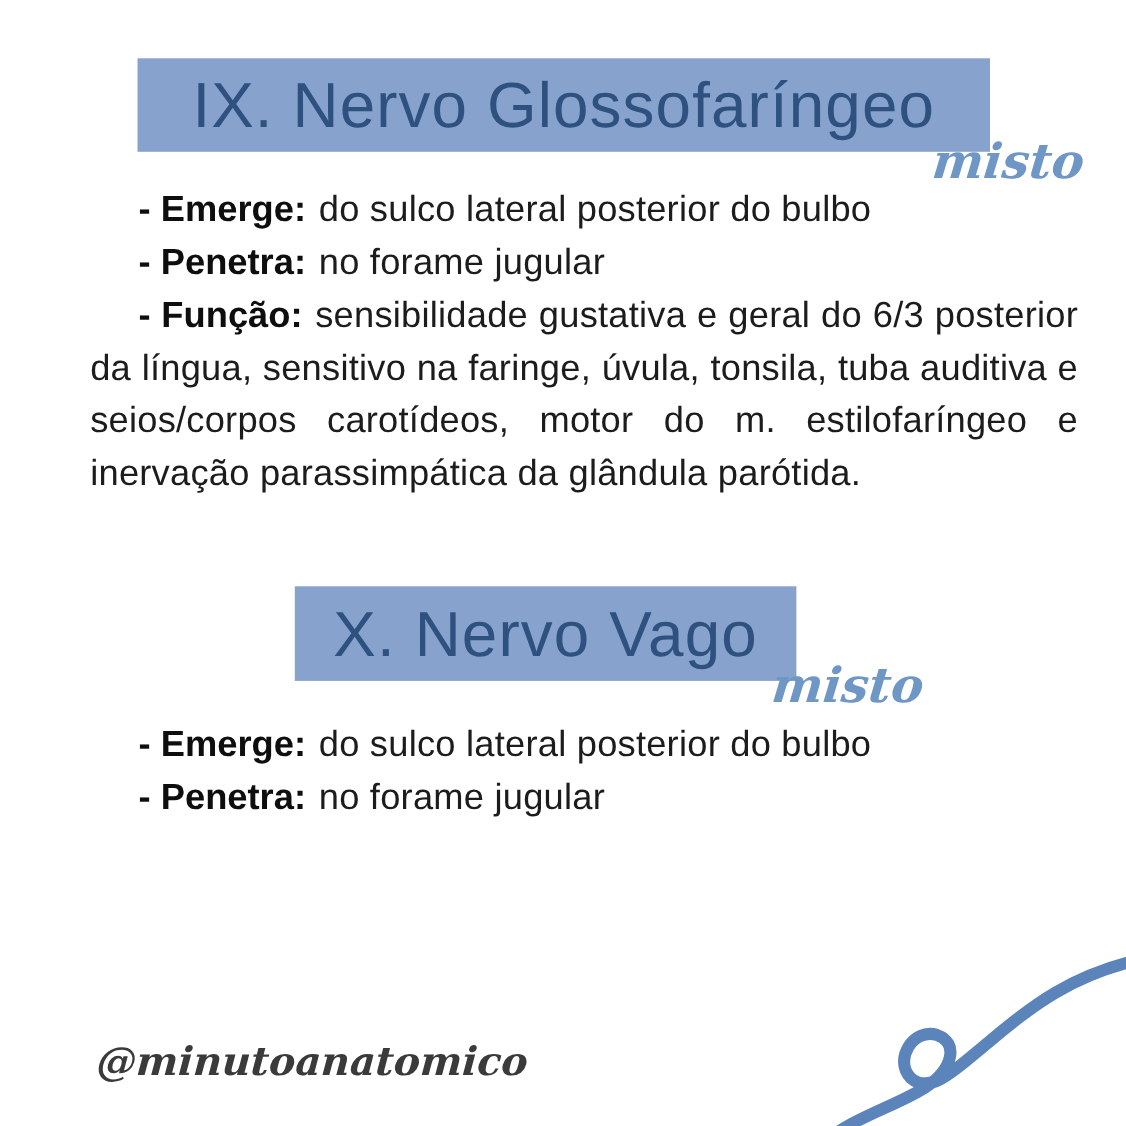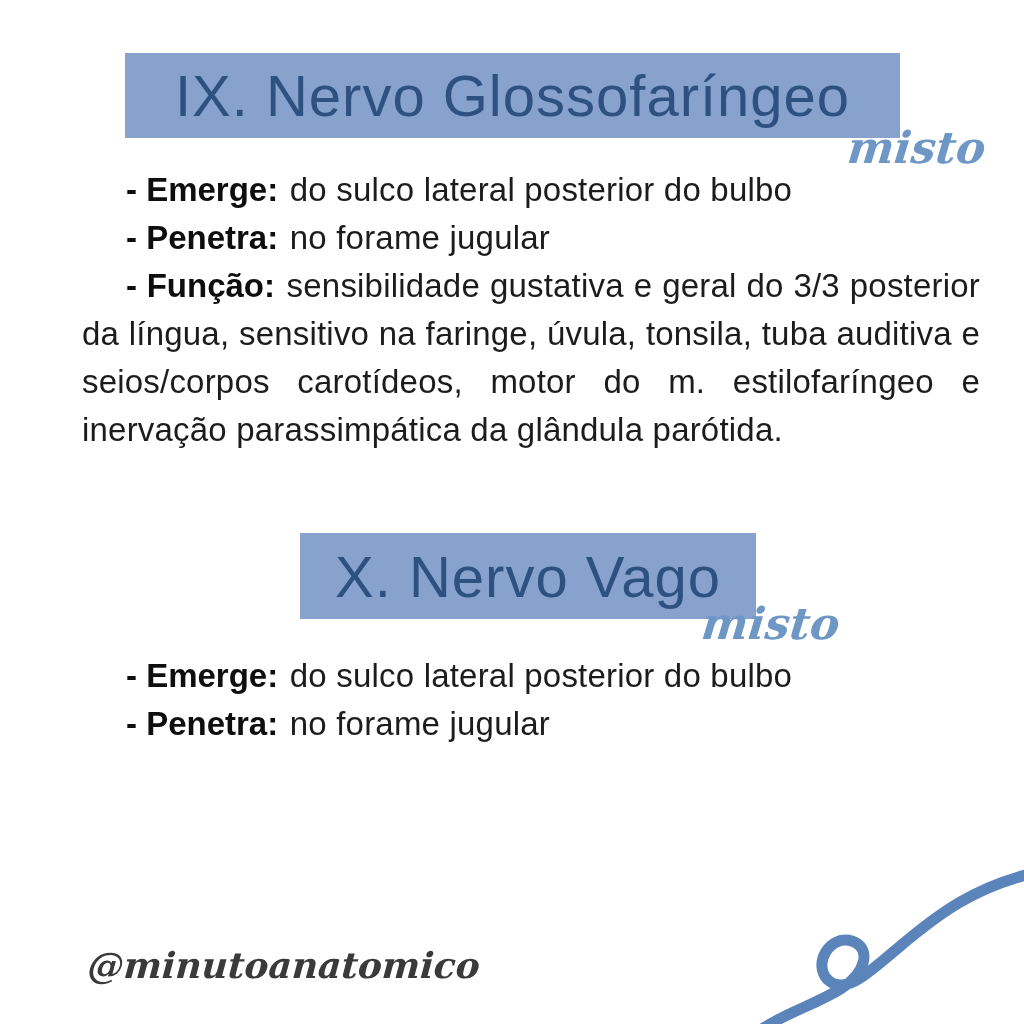--- a/index.html
+++ b/index.html
@@ -17,21 +17,21 @@
     display:flex;align-items:center;justify-content:center;
   }
   .title-text{
     color:var(--title, #2e5180);
     font-size:58px;
     font-weight:400;
     letter-spacing:1px;
     white-space:nowrap;
   }
   .title-box.one{left:125px;top:53px;width:775px;height:85px;}
-  .title-box.two{left:300px;top:533px;width:456px;height:86px;}
+  .title-box.two{left:268px;top:533px;width:456px;height:86px;}
   .script{
     position:absolute;
     font-family:"DejaVu Serif", serif;
     font-style:italic;
     color:var(--script, #6f97c6);
     font-size:44px;
     font-weight:bold;
     transform:skewX(-6deg);
     white-space:nowrap;
   }
@@ -79,21 +79,21 @@
 <div class="canvas">
 
   <div class="title-box one">
     <span class="title-text">IX. Nervo Glossofaríngeo</span>
   </div>
   <span class="script one">misto</span>
 
   <div class="body-block one">
     <p class="bullet"><span class="lbl">- Emerge:</span><span>do sulco lateral posterior do bulbo</span></p>
     <p class="bullet"><span class="lbl">- Penetra:</span><span>no forame jugular</span></p>
-    <p class="bullet"><span class="lbl">- Função:</span><span>sensibilidade gustativa e geral do 3/3 posterior da língua, sensitivo na faringe, úvula, tonsila, tuba auditiva e seios/corpos carotídeos, motor do m. estilofaríngeo e inervação parassimpática da glândula parótida.</span></p>
+    <p class="bullet"><span class="lbl">- Função:</span><span>sensibilidade gustativa e geral do 6/3 posterior da língua, sensitivo na faringe, úvula, tonsila, tuba auditiva e seios/corpos carotídeos, motor do m. estilofaríngeo e inervação parassimpática da glândula parótida.</span></p>
   </div>
 
   <div class="title-box two">
     <span class="title-text">X. Nervo Vago</span>
   </div>
   <span class="script two">misto</span>
 
   <div class="body-block two">
     <p class="bullet"><span class="lbl">- Emerge:</span><span>do sulco lateral posterior do bulbo</span></p>
     <p class="bullet"><span class="lbl">- Penetra:</span><span>no forame jugular</span></p>

